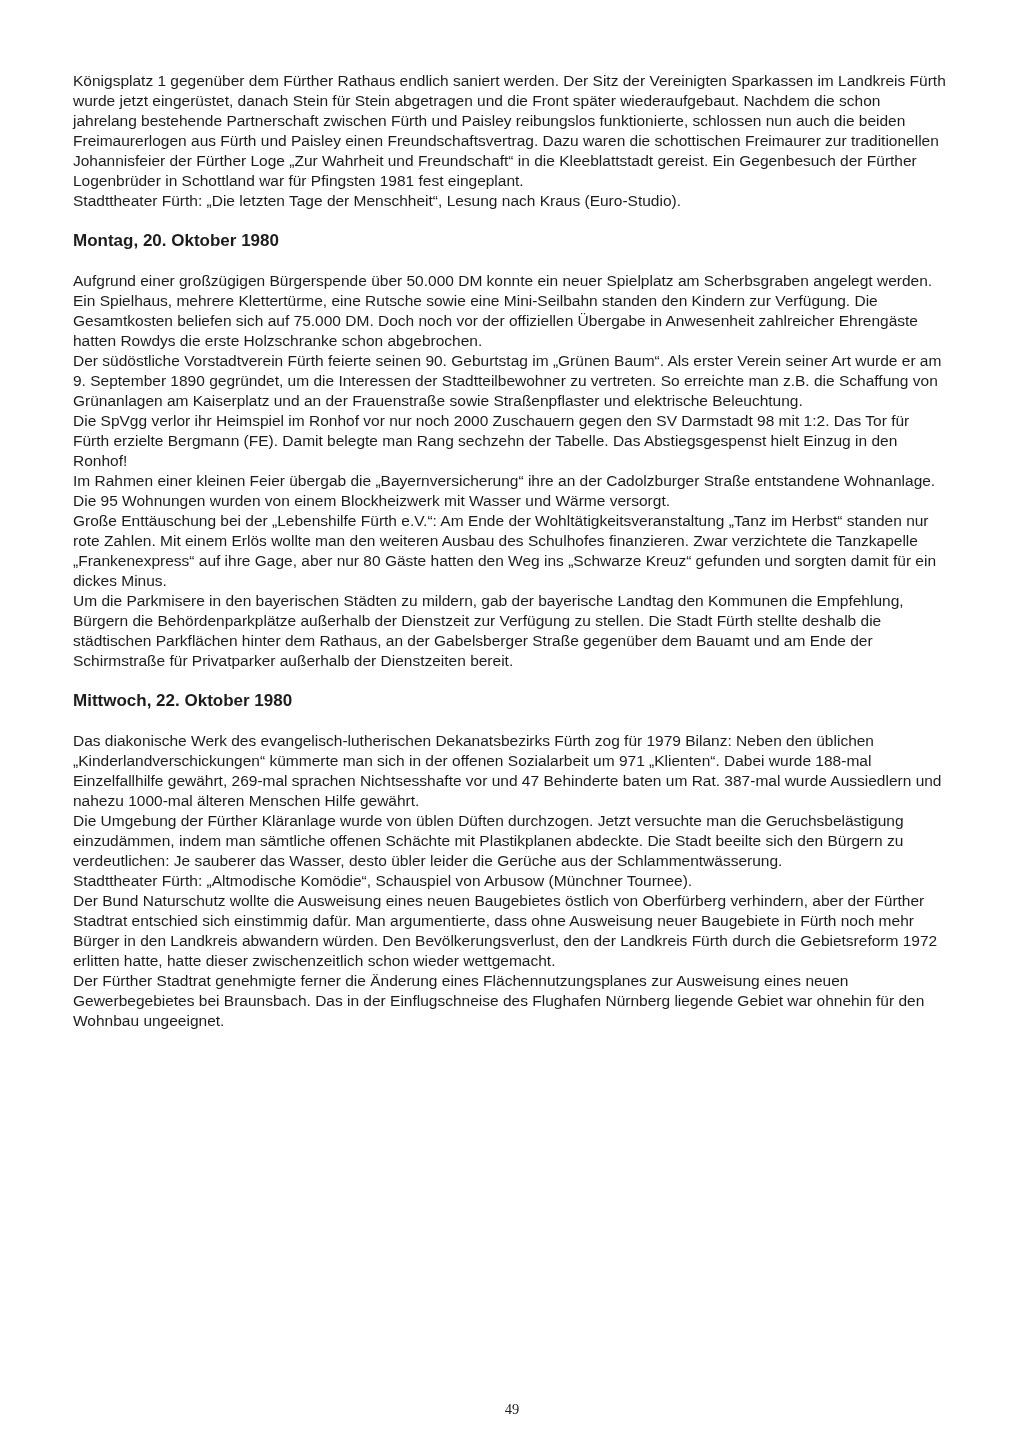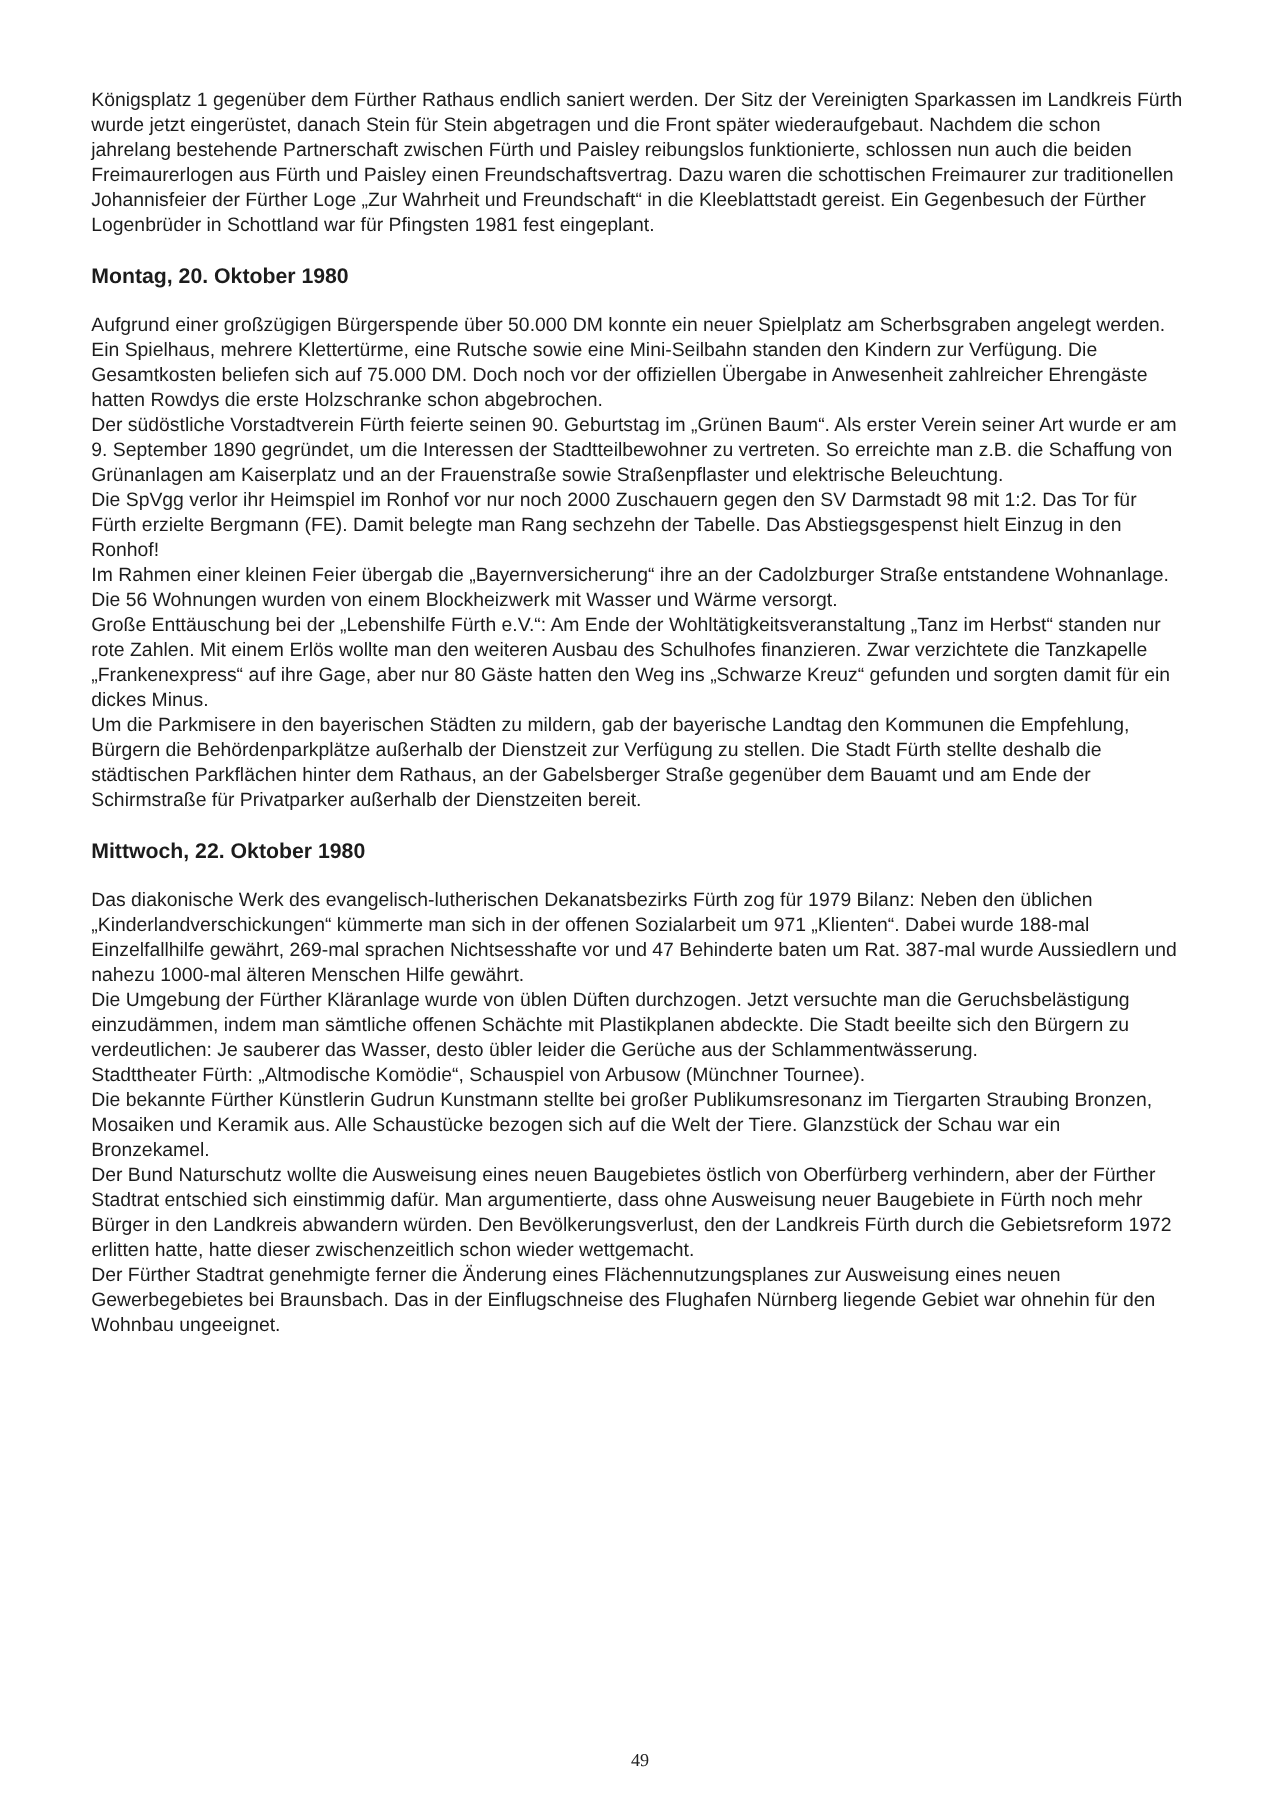--- a/index.html
+++ b/index.html
@@ -53,44 +53,44 @@
   }
 </style>
 </head>
 <body>
 
 <div class="page">
   <div class="content">
 
     <section>
       <p>Königsplatz 1 gegenüber dem Fürther Rathaus endlich saniert werden. Der Sitz der Vereinigten Sparkassen im Landkreis Fürth wurde jetzt eingerüstet, danach Stein für Stein abgetragen und die Front später wiederaufgebaut. Nachdem die schon jahrelang bestehende Partnerschaft zwischen Fürth und Paisley reibungslos funktionierte, schlossen nun auch die beiden Freimaurerlogen aus Fürth und Paisley einen Freundschaftsvertrag. Dazu waren die schottischen Freimaurer zur traditionellen Johannisfeier der Fürther Loge „Zur Wahrheit und Freundschaft“ in die Kleeblattstadt gereist. Ein Gegenbesuch der Fürther Logenbrüder in Schottland war für Pfingsten 1981 fest eingeplant.</p>
+      <p>Stadttheater Fürth: „Die letzten Tage der Menschheit“, Lesung nach Kraus (Euro-Studio).</p>
     </section>
 
     <section>
       <h2 class="date-heading">Montag, 20. Oktober 1980</h2>
       <p>Aufgrund einer großzügigen Bürgerspende über 50.000 DM konnte ein neuer Spielplatz am Scherbsgraben angelegt werden. Ein Spielhaus, mehrere Klettertürme, eine Rutsche sowie eine Mini-Seilbahn standen den Kindern zur Verfügung. Die Gesamtkosten beliefen sich auf 75.000 DM. Doch noch vor der offiziellen Übergabe in Anwesenheit zahlreicher Ehrengäste hatten Rowdys die erste Holzschranke schon abgebrochen.</p>
       <p>Der südöstliche Vorstadtverein Fürth feierte seinen 90. Geburtstag im „Grünen Baum“. Als erster Verein seiner Art wurde er am 9. September 1890 gegründet, um die Interessen der Stadtteilbewohner zu vertreten. So erreichte man z.B. die Schaffung von Grünanlagen am Kaiserplatz und an der Frauenstraße sowie Straßenpflaster und elektrische Beleuchtung.</p>
       <p>Die SpVgg verlor ihr Heimspiel im Ronhof vor nur noch 2000 Zuschauern gegen den SV Darmstadt 98 mit 1:2. Das Tor für Fürth erzielte Bergmann (FE). Damit belegte man Rang sechzehn der Tabelle. Das Abstiegsgespenst hielt Einzug in den Ronhof!</p>
     </section>
 
     <section>
-      <p>Im Rahmen einer kleinen Feier übergab die „Bayernversicherung“ ihre an der Cadolzburger Straße entstandene Wohnanlage. Die 56 Wohnungen wurden von einem Blockheizwerk mit Wasser und Wärme versorgt.</p>
+      <p>Im Rahmen einer kleinen Feier übergab die „Bayernversicherung“ ihre an der Cadolzburger Straße entstandene Wohnanlage. Die 95 Wohnungen wurden von einem Blockheizwerk mit Wasser und Wärme versorgt.</p>
       <p>Große Enttäuschung bei der „Lebenshilfe Fürth e.V.“: Am Ende der Wohltätigkeitsveranstaltung „Tanz im Herbst“ standen nur rote Zahlen. Mit einem Erlös wollte man den weiteren Ausbau des Schulhofes finanzieren. Zwar verzichtete die Tanzkapelle „Frankenexpress“ auf ihre Gage, aber nur 80 Gäste hatten den Weg ins „Schwarze Kreuz“ gefunden und sorgten damit für ein dickes Minus.</p>
       <p>Um die Parkmisere in den bayerischen Städten zu mildern, gab der bayerische Landtag den Kommunen die Empfehlung, Bürgern die Behördenparkplätze außerhalb der Dienstzeit zur Verfügung zu stellen. Die Stadt Fürth stellte deshalb die städtischen Parkflächen hinter dem Rathaus, an der Gabelsberger Straße gegenüber dem Bauamt und am Ende der Schirmstraße für Privatparker außerhalb der Dienstzeiten bereit.</p>
     </section>
 
     <section>
       <h2 class="date-heading">Mittwoch, 22. Oktober 1980</h2>
       <p>Das diakonische Werk des evangelisch-lutherischen Dekanatsbezirks Fürth zog für 1979 Bilanz: Neben den üblichen „Kinderlandverschickungen“ kümmerte man sich in der offenen Sozialarbeit um 971 „Klienten“. Dabei wurde 188-mal Einzelfallhilfe gewährt, 269-mal sprachen Nichtsesshafte vor und 47 Behinderte baten um Rat. 387-mal wurde Aussiedlern und nahezu 1000-mal älteren Menschen Hilfe gewährt.</p>
       <p>Die Umgebung der Fürther Kläranlage wurde von üblen Düften durchzogen. Jetzt versuchte man die Geruchsbelästigung einzudämmen, indem man sämtliche offenen Schächte mit Plastikplanen abdeckte. Die Stadt beeilte sich den Bürgern zu verdeutlichen: Je sauberer das Wasser, desto übler leider die Gerüche aus der Schlammentwässerung.</p>
       <p>Stadttheater Fürth: „Altmodische Komödie“, Schauspiel von Arbusow (Münchner Tournee).</p>
     </section>
 
     <section>
-      <p>Die bekannte Fürther Künstlerin Gudrun Kunstmann stellte bei großer Publikumsresonanz im Tiergarten Straubing Bronzen, Mosaiken und Keramik aus. Alle Schaustücke bezogen sich auf die Welt der Tiere. Glanzstück der Schau war ein Bronzekamel.</p>
       <p>Der Bund Naturschutz wollte die Ausweisung eines neuen Baugebietes östlich von Oberfürberg verhindern, aber der Fürther Stadtrat entschied sich einstimmig dafür. Man argumentierte, dass ohne Ausweisung neuer Baugebiete in Fürth noch mehr Bürger in den Landkreis abwandern würden. Den Bevölkerungsverlust, den der Landkreis Fürth durch die Gebietsreform 1972 erlitten hatte, hatte dieser zwischenzeitlich schon wieder wettgemacht.</p>
       <p>Der Fürther Stadtrat genehmigte ferner die Änderung eines Flächennutzungsplanes zur Ausweisung eines neuen Gewerbegebietes bei Braunsbach. Das in der Einflugschneise des Flughafen Nürnberg liegende Gebiet war ohnehin für den Wohnbau ungeeignet.</p>
     </section>
 
   </div>
 
   <div class="page-footer">49</div>
 </div>
 
 </body></html>

